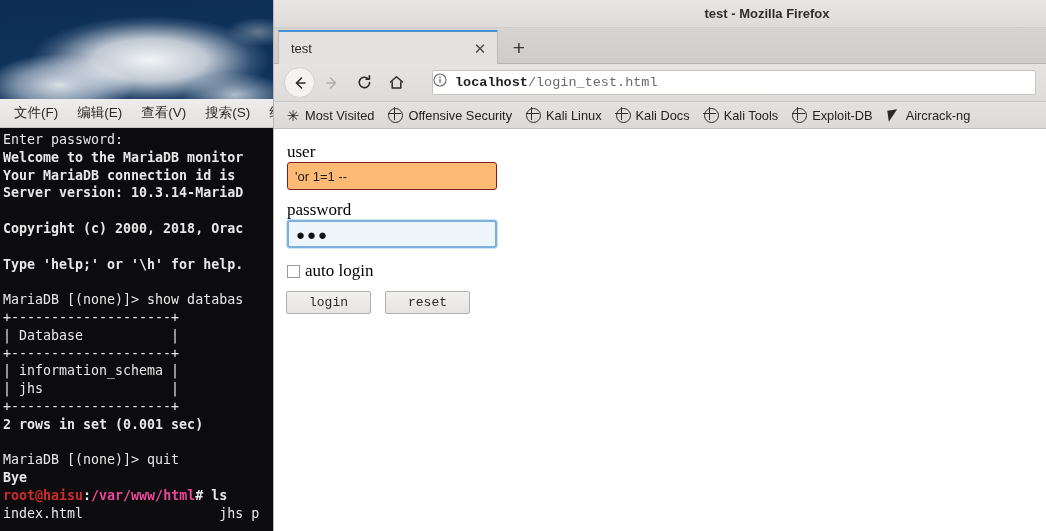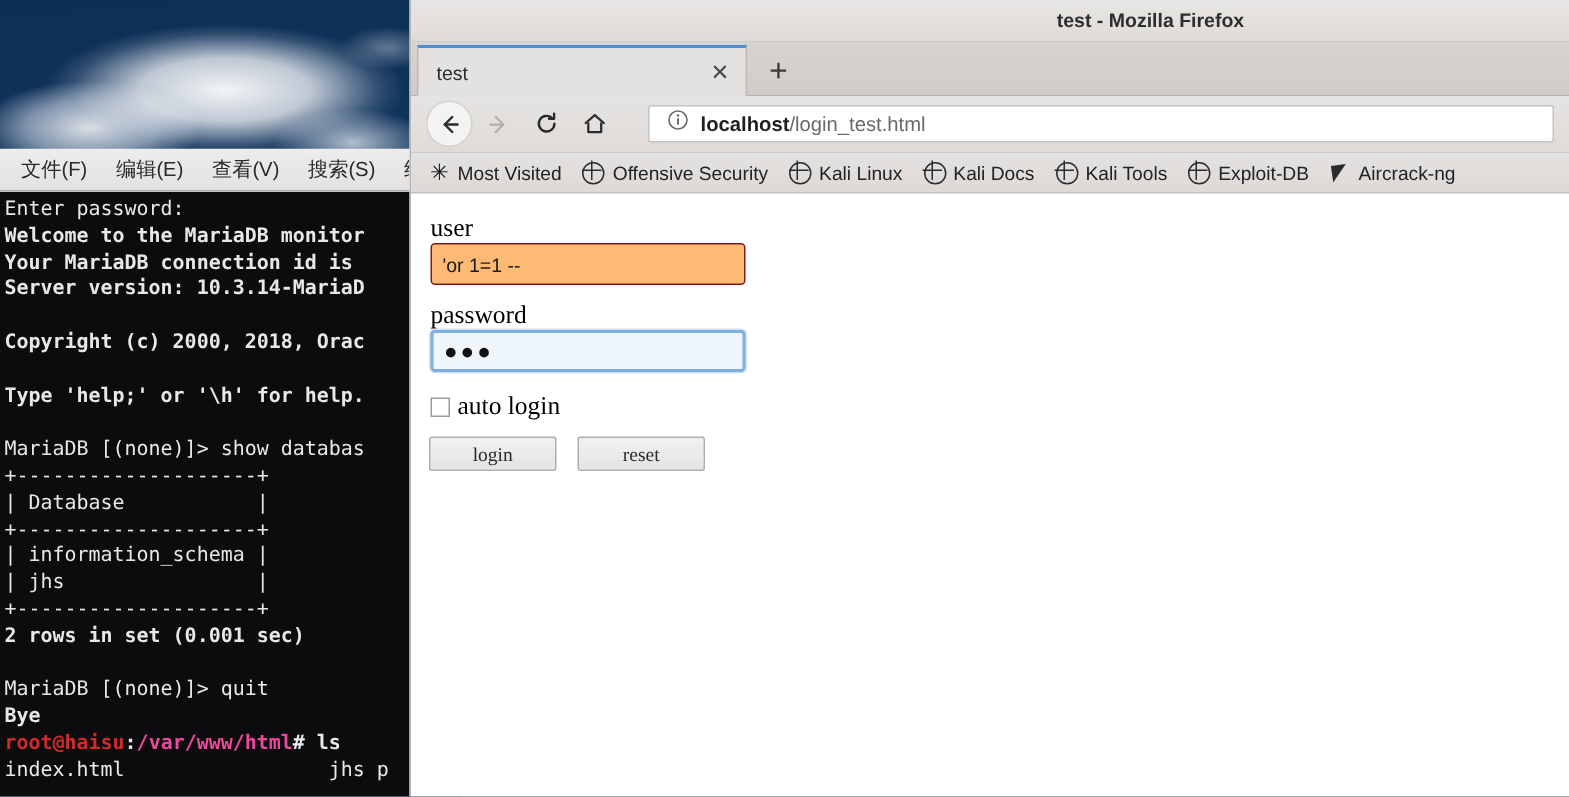--- a/index.html
+++ b/index.html
@@ -126,23 +126,24 @@
     border:1px solid #d3d0cd;
     width:29px;height:29px;
     margin-left:4px;
   }
   #urlbar{
     flex:1;height:25px;margin-left:20px;margin-right:4px;
     background:#fff;
     border:1px solid #c6c3c0;
     border-radius:2px;
     display:flex;align-items:center;
-    padding:0 12px;
+    padding:0 0;
     box-sizing:border-box;
     min-width:0;
+    font-family:Liberation Mono, monospace;
   }
   #url-text{
     font-size:13.5px;margin-left:8px;
     white-space:nowrap;overflow:hidden;
     color:#6a6a6a;
   }
   #url-text b{color:#1f1f1f;font-weight:bold;}
 
   #bookmarkbar{
     height:27px;
@@ -227,21 +228,21 @@
     font-family:"Liberation Serif","DejaVu Serif",serif;
   }
   #buttonrow{display:flex;margin-left:12px;margin-top:10px;}
   .btn{
     min-width:85px;height:23px;
     background:linear-gradient(180deg,#f2f1f0 0%,#e6e4e2 100%);
     border:1px solid #b0aead;
     border-radius:2px;
     font-size:13px;color:#2b2b2b;
     display:flex;align-items:center;justify-content:center;
-    font-family:Liberation Serif, serif;
+    font-family:Liberation Mono, monospace;
     margin-right:14px;
     box-sizing:border-box;
   }
 </style>
 </head>
 <body>
 
 <div id="desktop">
   <div id="desktop-lower"></div>
 </div>

